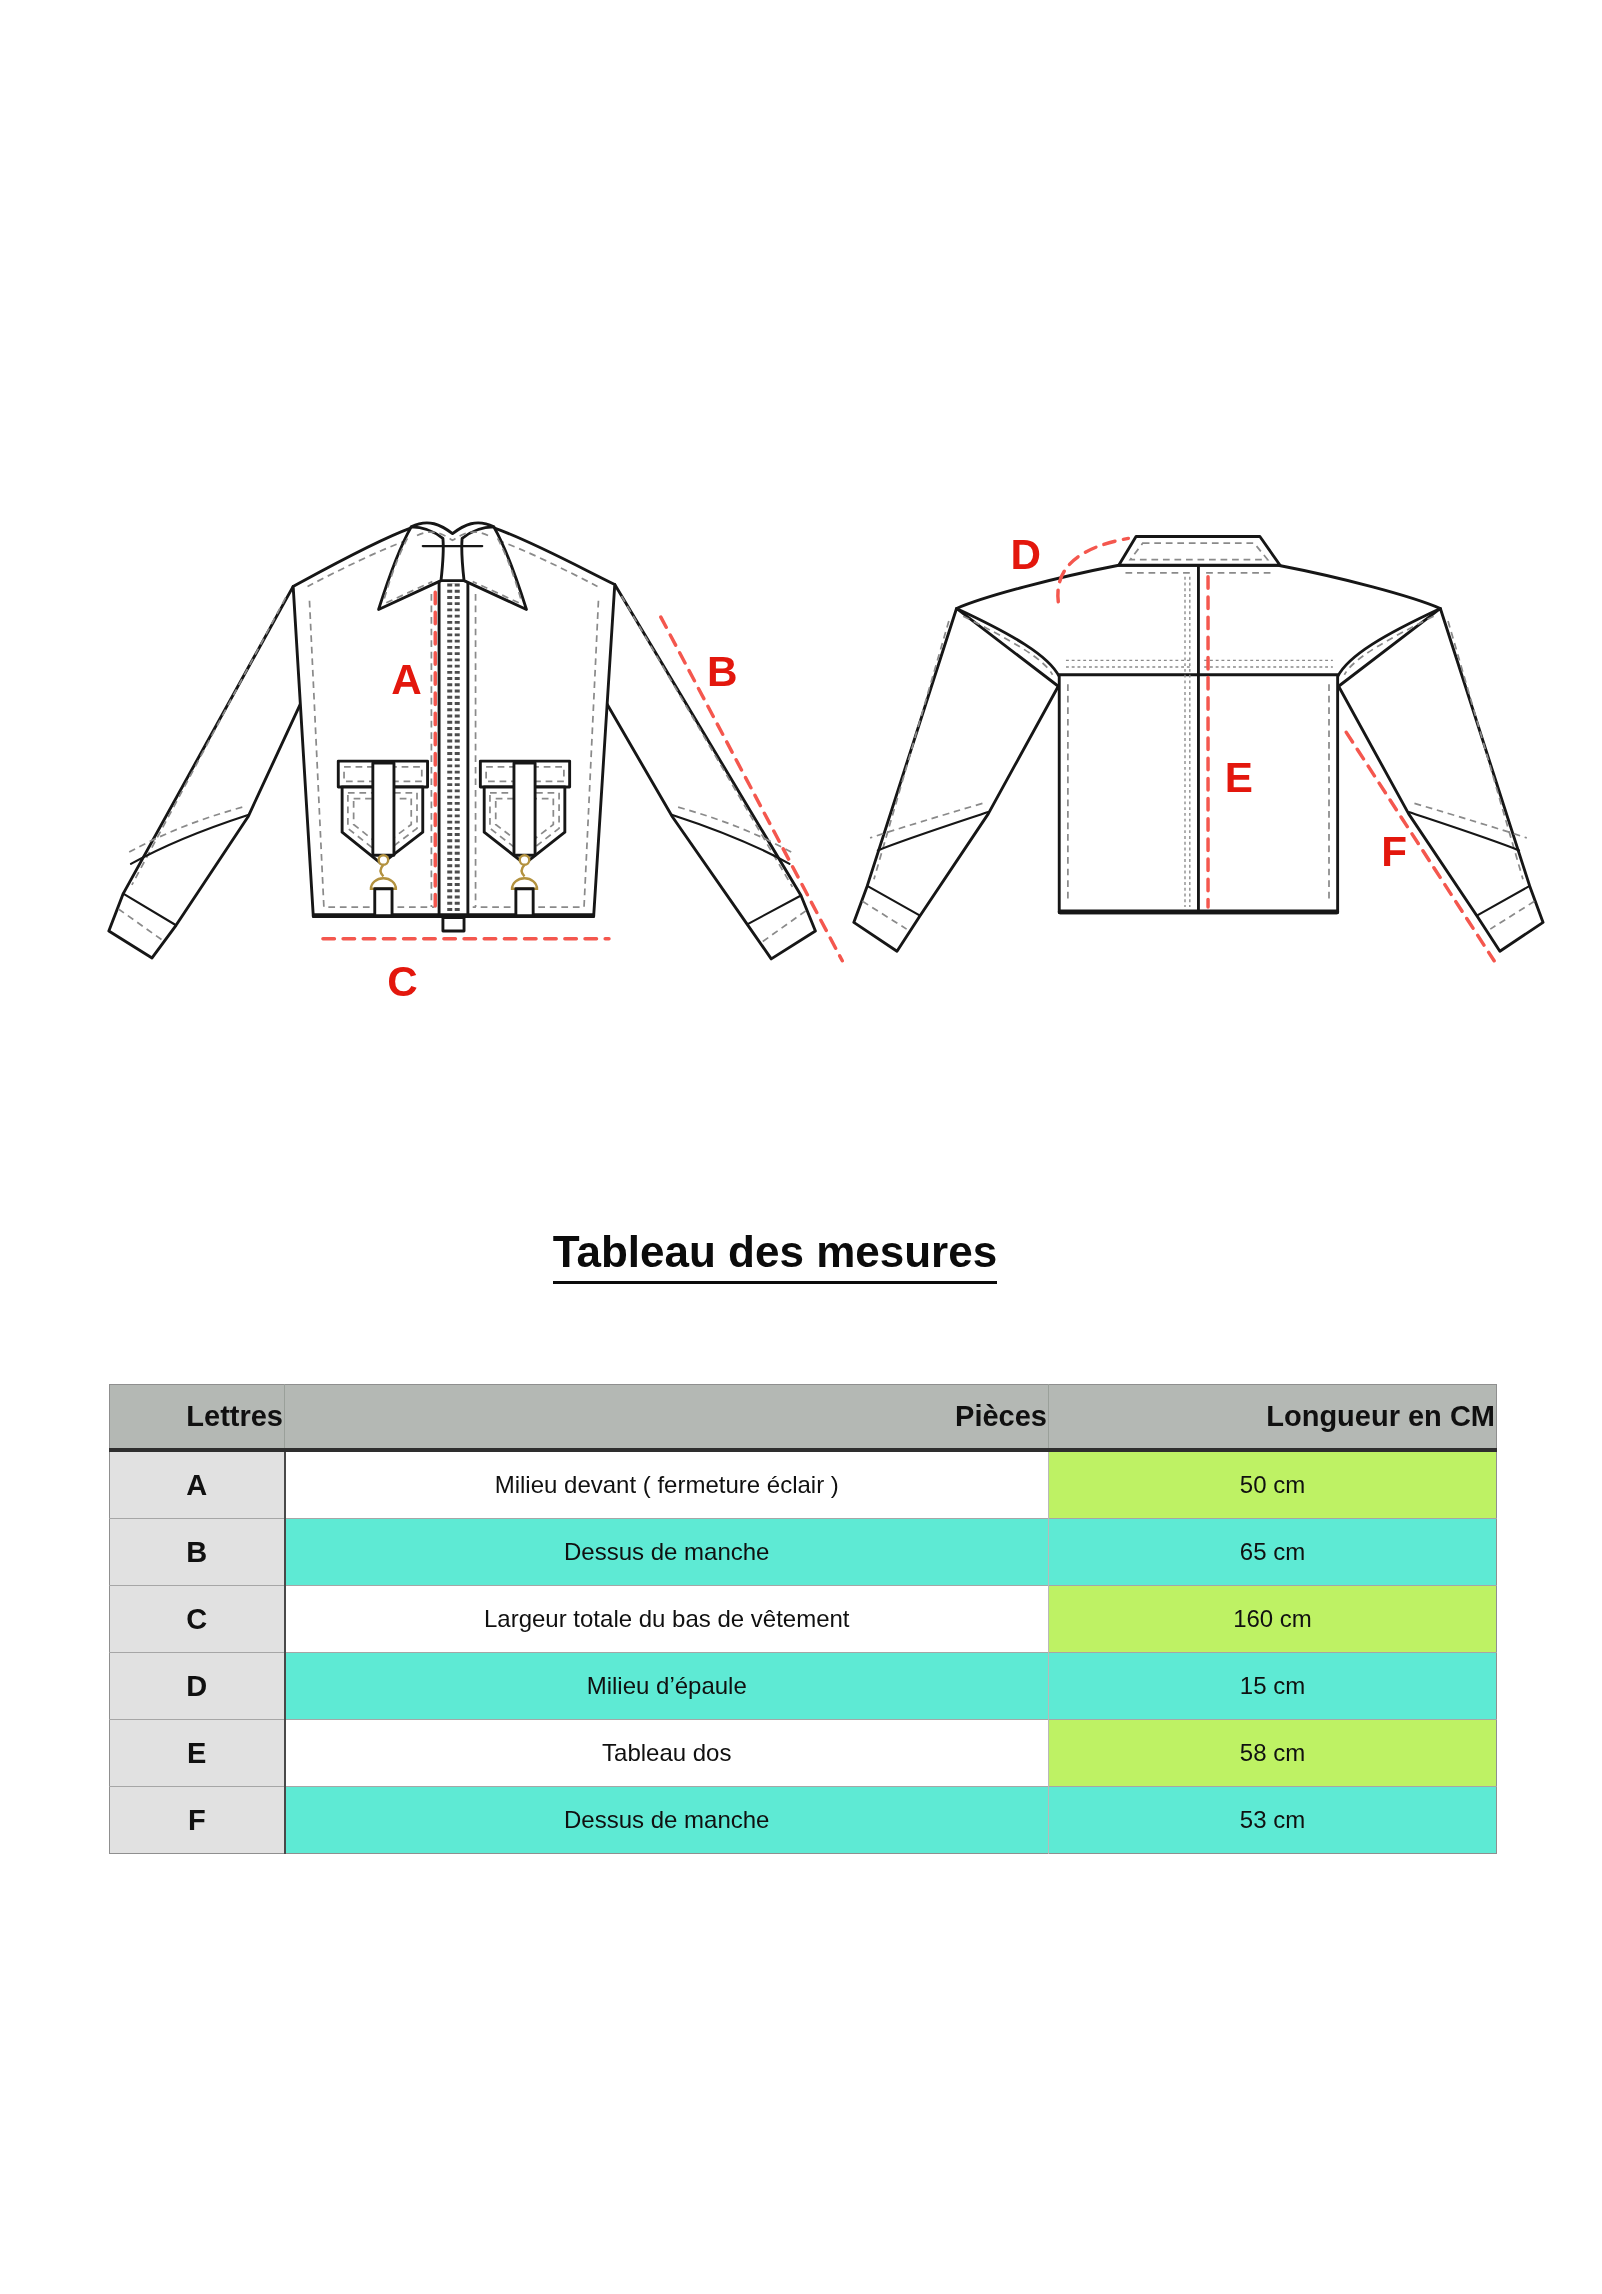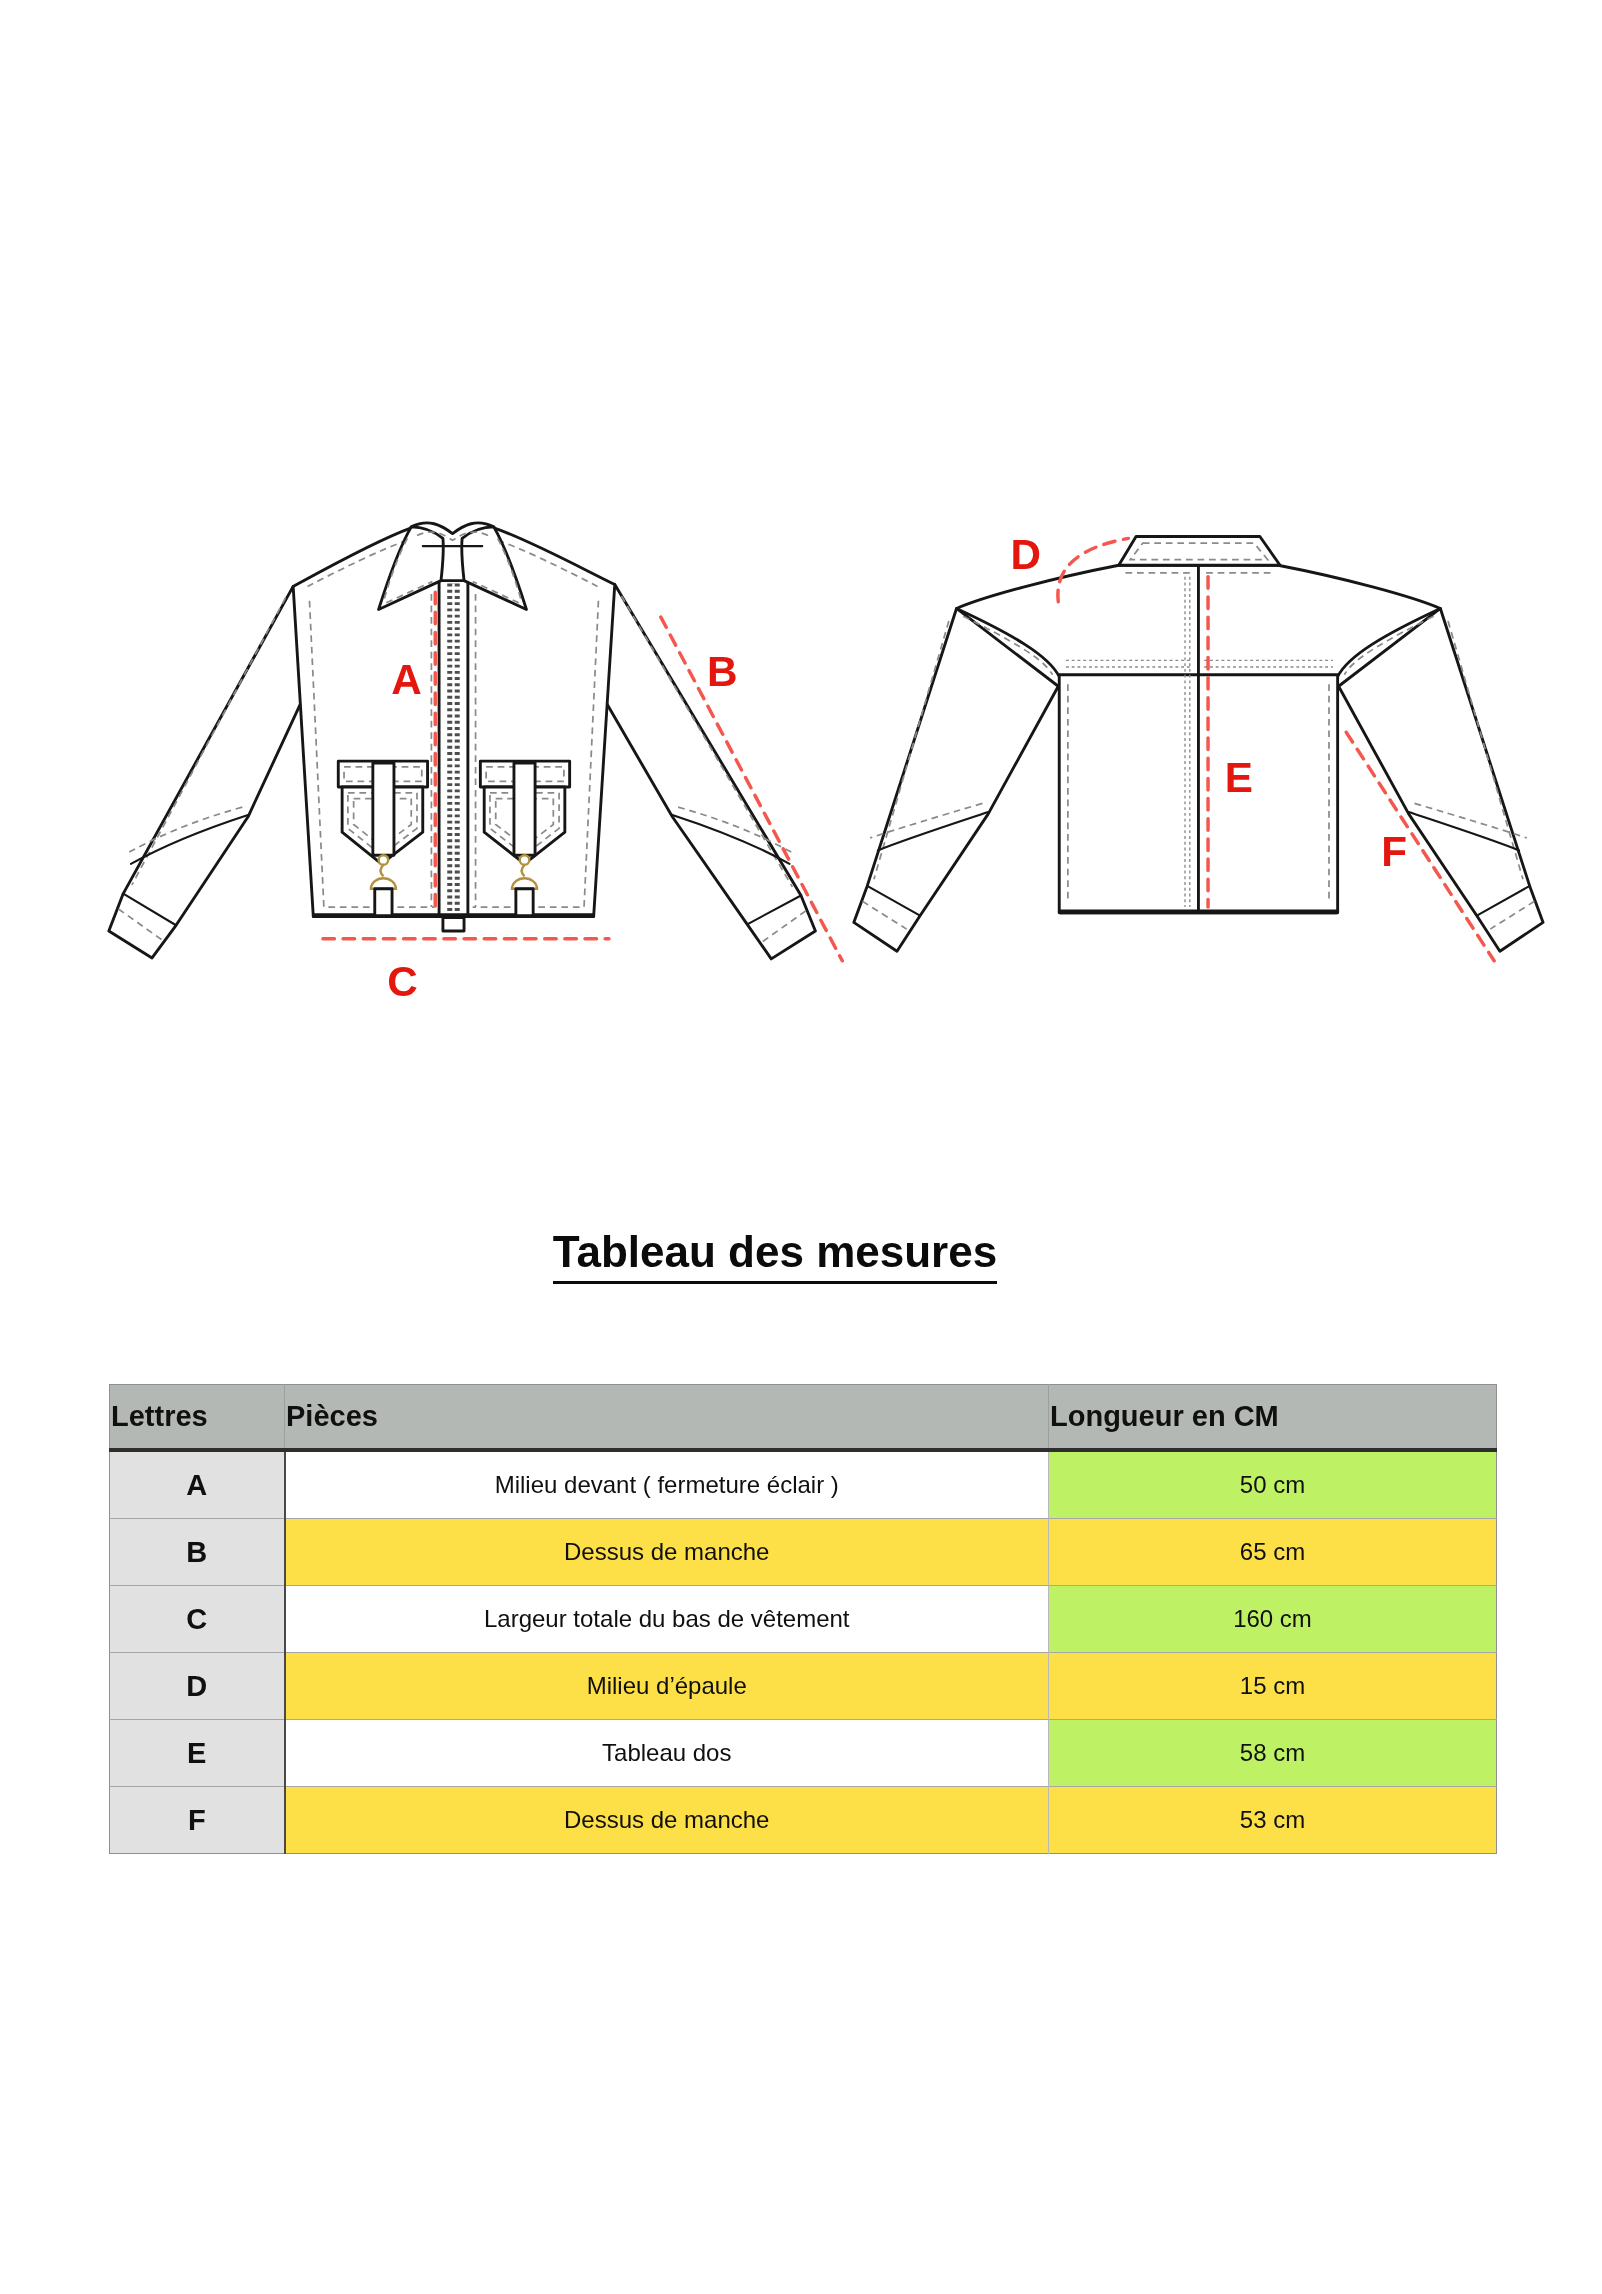--- a/index.html
+++ b/index.html
@@ -27,35 +27,35 @@
   }
   .title span{border-bottom:3.8px solid #0b0b0b;padding-bottom:4.8px;}
   
   .meas-table{
     position:absolute;top:1384px;left:109px;width:1386px;
     border-collapse:collapse;table-layout:fixed;
     border:1.9px solid #8f8f8f;
   }
   .meas-table th{
     height:61px;background:#b4b8b4;font-size:29px;font-weight:bold;
-    text-align:left;vertical-align:middle;
+    text-align:right;vertical-align:middle;
     border-bottom:4.8px solid #2e2e2e;border-left:1.9px solid #9aa09a;
   }
   .meas-table th:first-child{border-left:none;}
   .meas-table td{
     height:64px;font-size:24px;text-align:center;vertical-align:middle;
     border-top:1.9px solid #a6a6a6;
   }
   .meas-table td.letter{
     background:#e1e1e1;font-weight:bold;font-size:29px;
     border-right:2.9px solid #494949;
   }
   .meas-table td.piece{border-right:1.9px solid #b9b9b9;background:#ffffff;}
   .meas-table td.len{background:#bef264;}
-  .meas-table tr.alt td.piece,.meas-table tr.alt td.len{background:#fde047;}
+  .meas-table tr.alt td.piece,.meas-table tr.alt td.len{background:#5eead4;}
 </style>
 </head>
 <body>
 
 <div class="page">
 
   <svg class="flats" viewBox="0 470 1668 650">
 
     <g>
 

